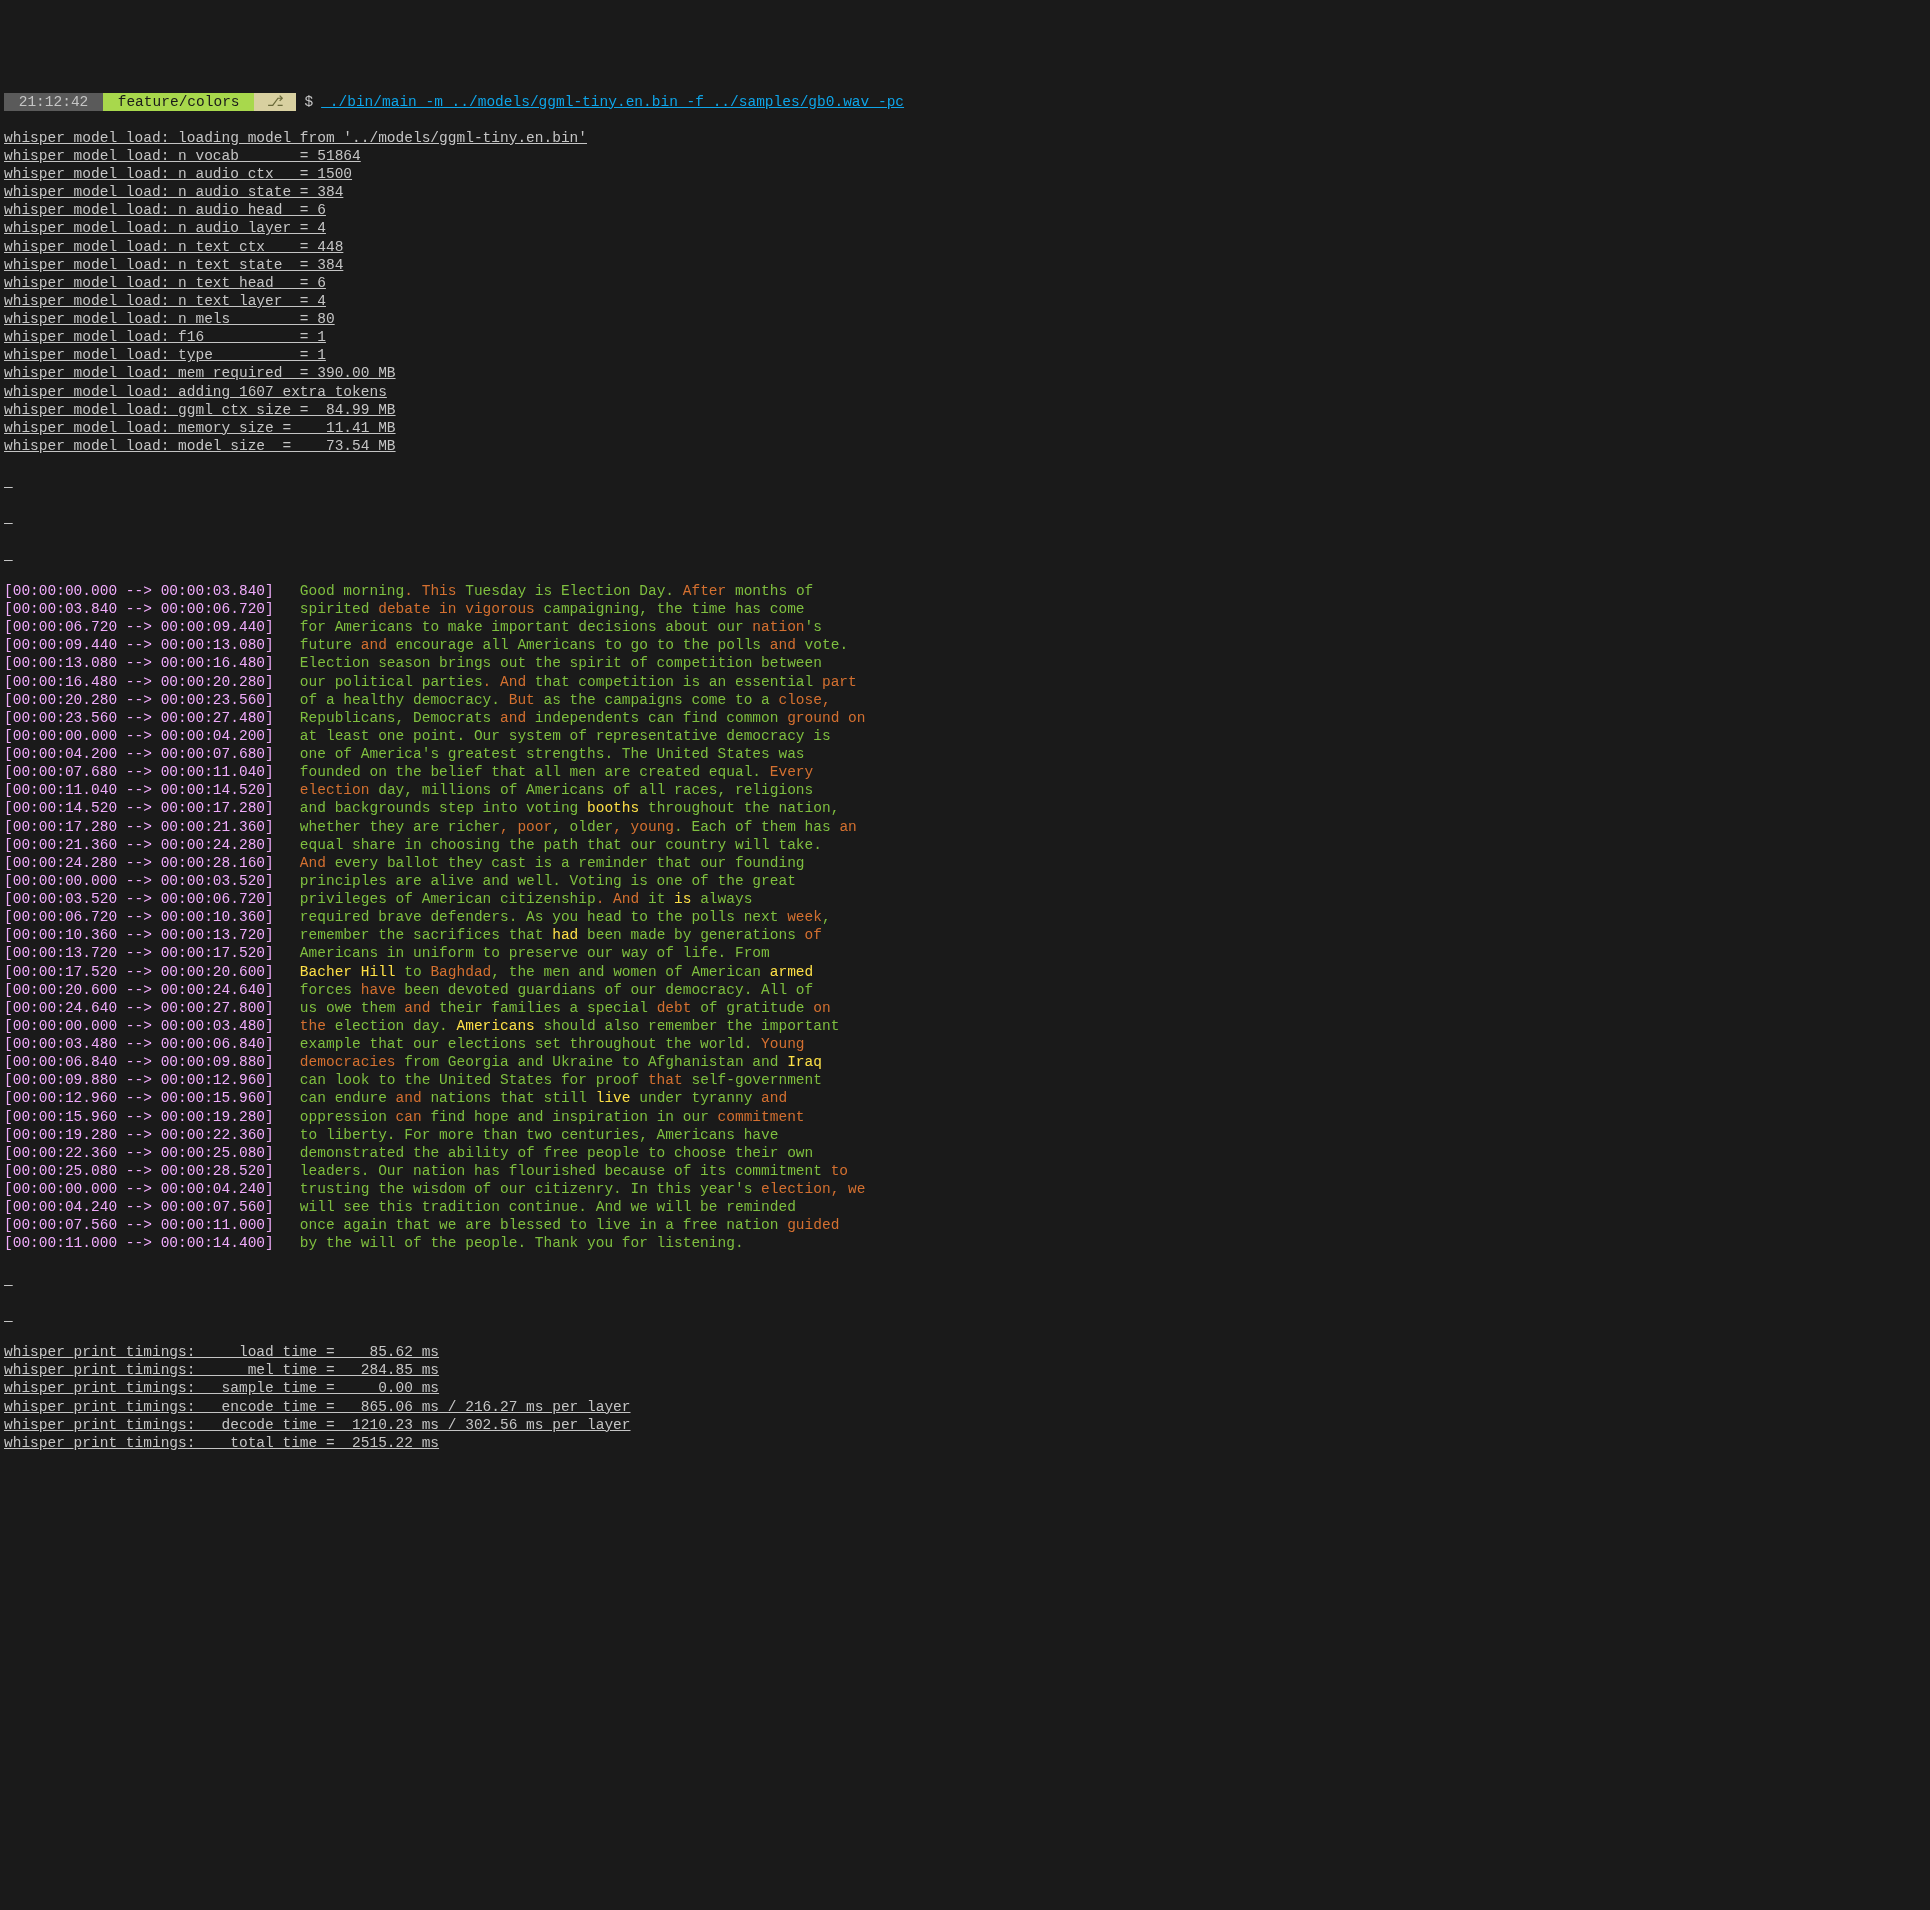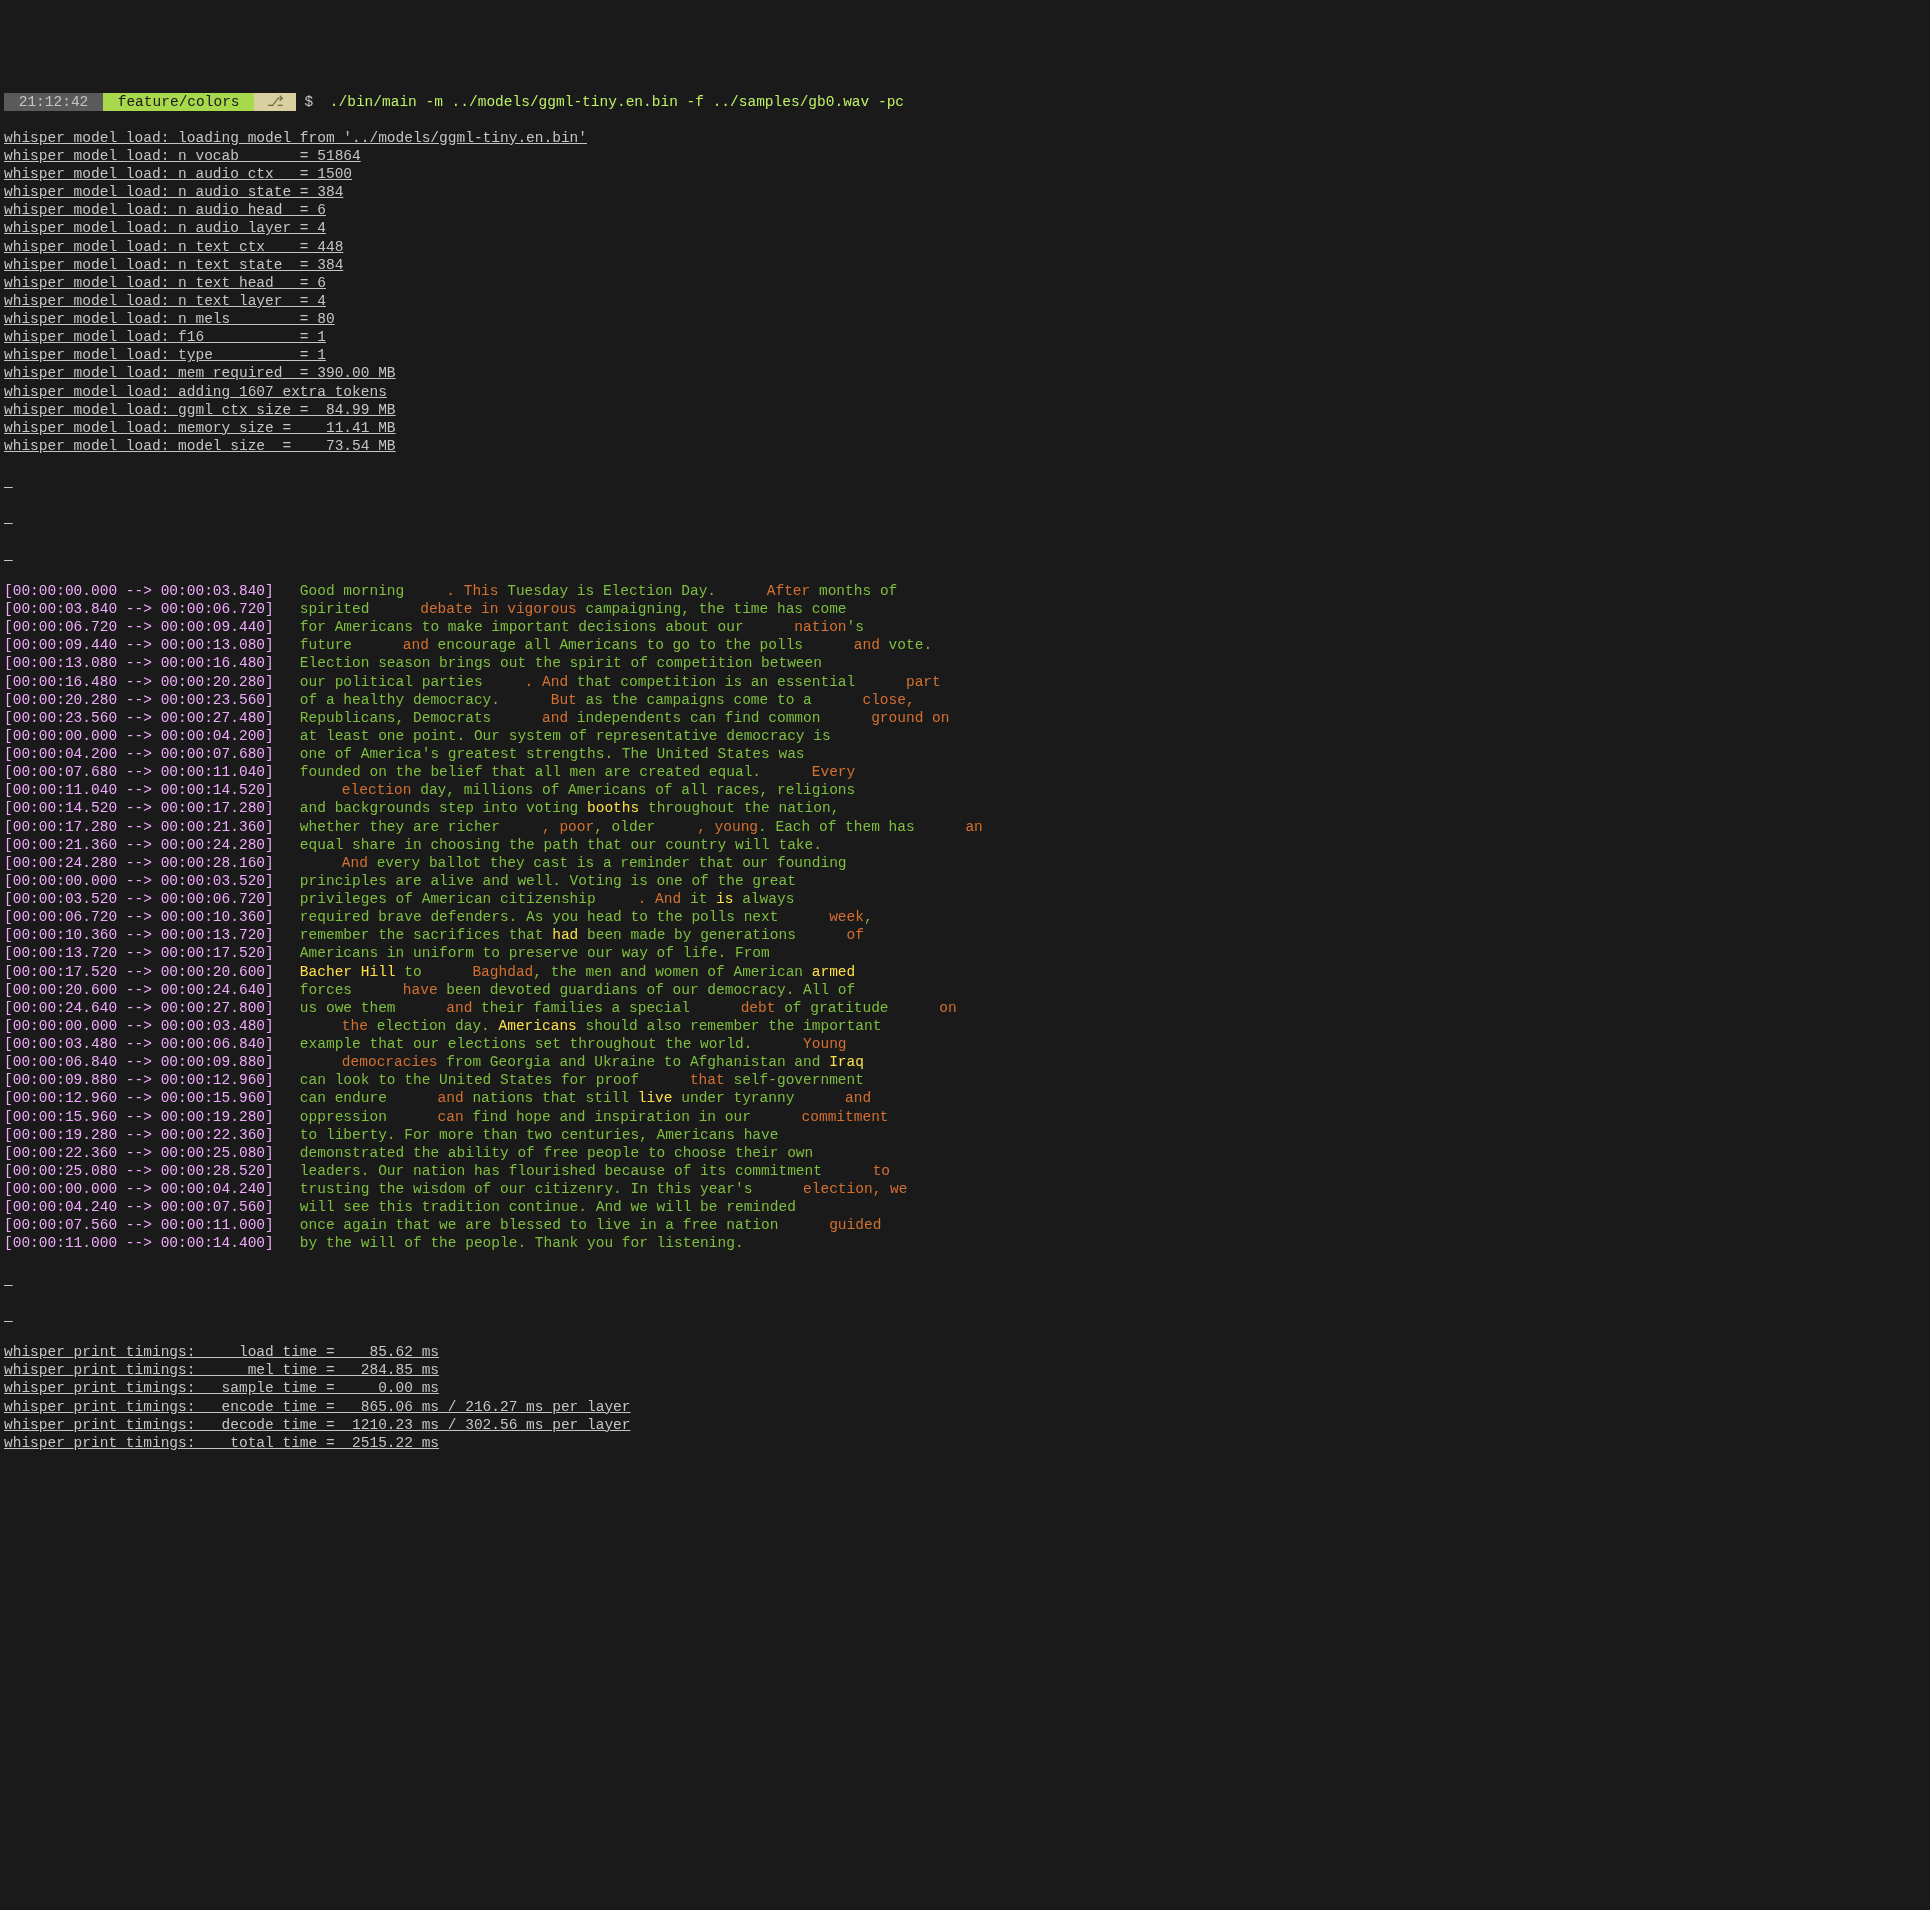--- a/index.html
+++ b/index.html
@@ -22,25 +22,25 @@
     background: #a8d84c;
     color: #1a1a1a;
     padding: 0 6px;
   }
   .branch-icon {
     background: #d8d0a0;
     color: #6a6a3a;
     padding: 0 4px;
   }
   .dollar { color: #c5c5c5; padding: 0 8px; }
-  .cmd { color: #bef264; }
+  .cmd { color: #0ea5e9; text-decoration: underline; }
   .log-line { color: #c5c5c5; text-decoration: underline; }
   .ts { color: #f0abfc; }
   .g { color: #7fbf3f; }  
-  .o { color: #d47030; padding-left: 42px; }  
+  .o { color: #d47030; }  
   .r { color: #fde047; }  
   .transcript-line { display: block; }
 </style>
 </head>
 <body>
 
 
 <div>
 <div class="prompt-line"><span class="time-box"> 21:12:42 </span><span class="branch-box"> feature/colors </span><span class="branch-icon"> ⎇ </span><span class="dollar">$</span><span class="cmd"> ./bin/main -m ../models/ggml-tiny.en.bin -f ../samples/gb0.wav -pc</span></div>
 <div id="load-block"><div class="log-line">whisper_model_load: loading model from '../models/ggml-tiny.en.bin'</div><div class="log-line">whisper_model_load: n_vocab       = 51864</div><div class="log-line">whisper_model_load: n_audio_ctx   = 1500</div><div class="log-line">whisper_model_load: n_audio_state = 384</div><div class="log-line">whisper_model_load: n_audio_head  = 6</div><div class="log-line">whisper_model_load: n_audio_layer = 4</div><div class="log-line">whisper_model_load: n_text_ctx    = 448</div><div class="log-line">whisper_model_load: n_text_state  = 384</div><div class="log-line">whisper_model_load: n_text_head   = 6</div><div class="log-line">whisper_model_load: n_text_layer  = 4</div><div class="log-line">whisper_model_load: n_mels        = 80</div><div class="log-line">whisper_model_load: f16           = 1</div><div class="log-line">whisper_model_load: type          = 1</div><div class="log-line">whisper_model_load: mem_required  = 390.00 MB</div><div class="log-line">whisper_model_load: adding 1607 extra tokens</div><div class="log-line">whisper_model_load: ggml ctx size =  84.99 MB</div><div class="log-line">whisper_model_load: memory size =    11.41 MB</div><div class="log-line">whisper_model_load: model size  =    73.54 MB</div></div>

